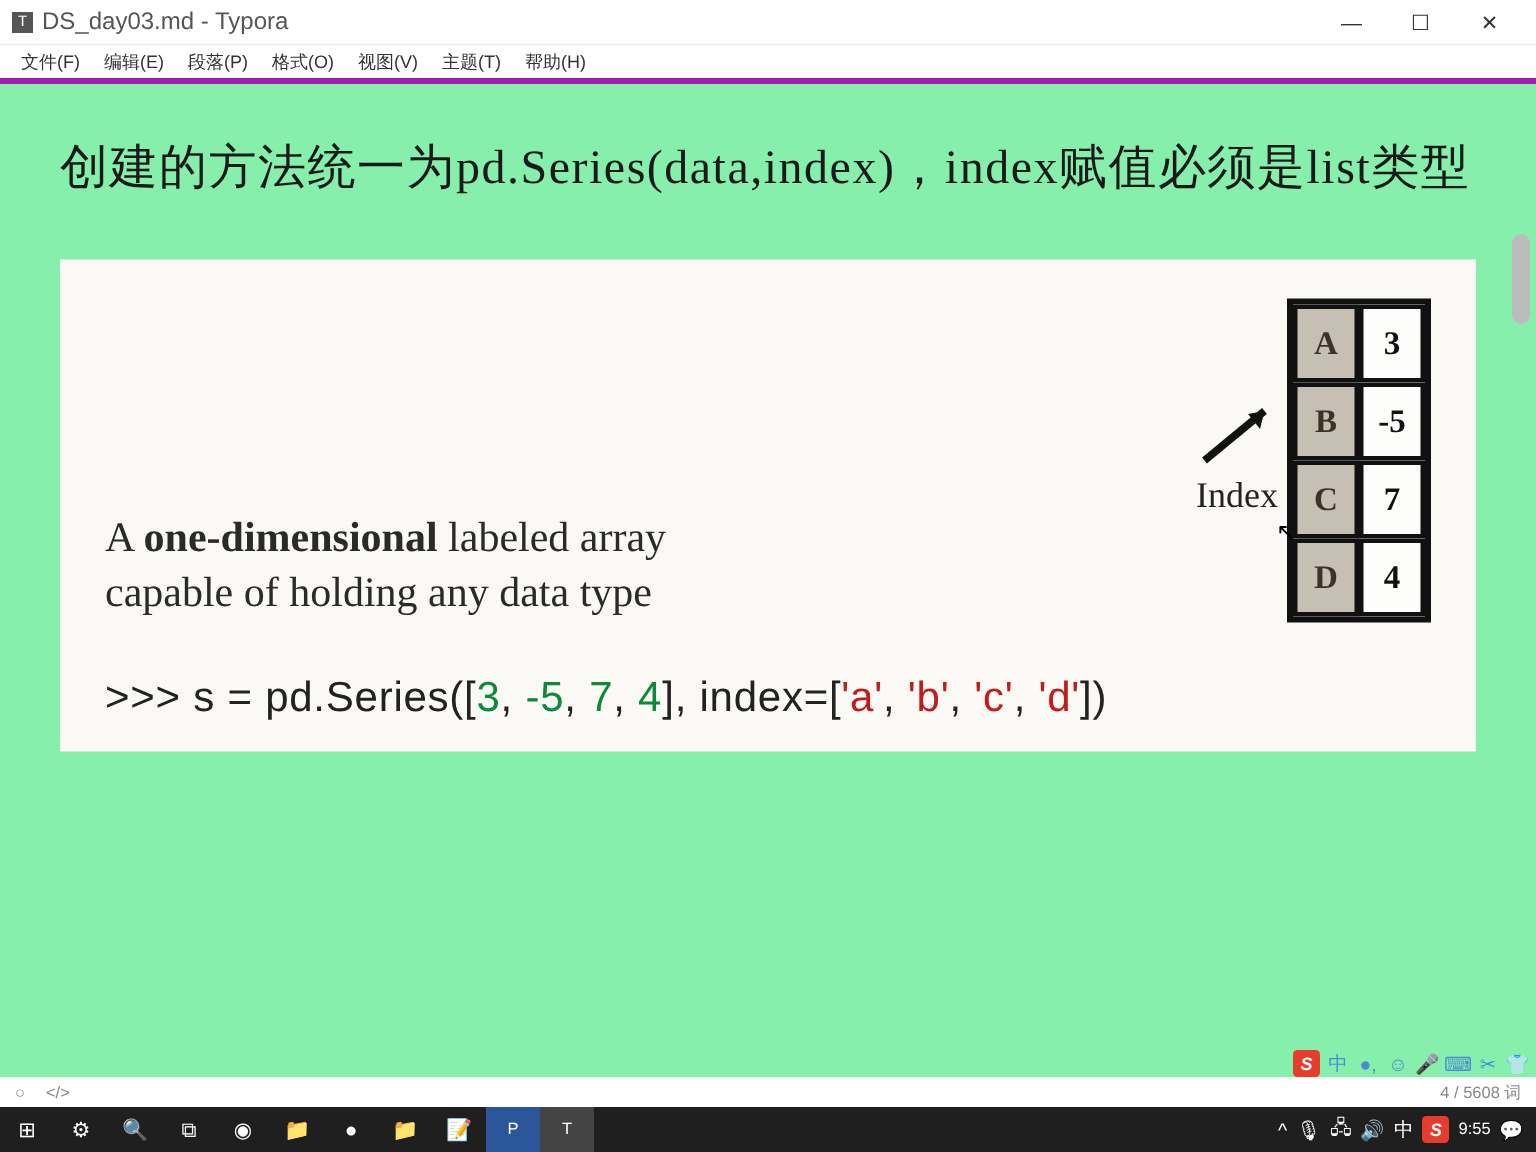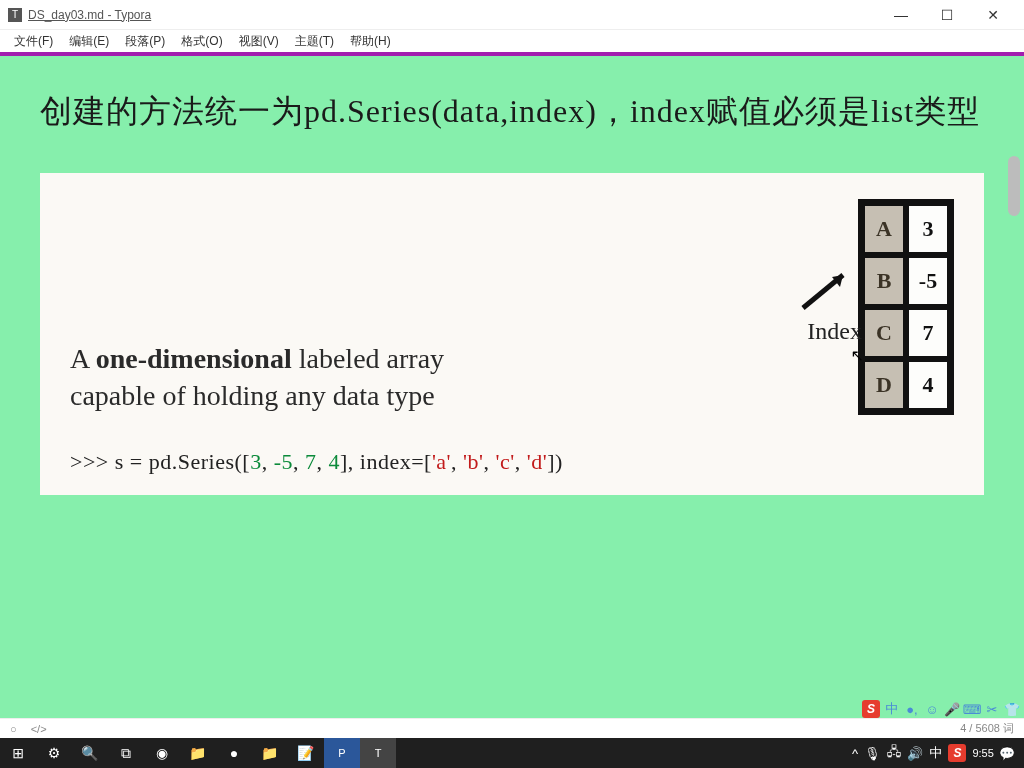--- a/index.html
+++ b/index.html
@@ -1,20 +1,20 @@
 <!DOCTYPE html>
 <html><head>
 <meta charset="utf-8">
 <style>
 * { margin: 0; padding: 0; box-sizing: border-box; }
 body { font-family: "Microsoft YaHei", "Segoe UI", sans-serif; width: 1024px; height: 768px; overflow: hidden; background: #fff; position: relative; }
 
 .titlebar { height: 30px; background: #fff; display: flex; align-items: center; padding: 0 8px; border-bottom: 1px solid #eee; }
 .titlebar .icon { width: 14px; height: 14px; background: #555; margin-right: 6px; font-size: 10px; display: flex; align-items: center; justify-content: center; color: #fff; }
-.titlebar .title { font-size: 12px; color: #555; flex: 1; text-decoration: underline; }
+.titlebar .title { font-size: 16px; color: #555; flex: 1; }
 .titlebar .winbtn { width: 46px; height: 30px; display: flex; align-items: center; justify-content: center; font-size: 14px; color: #333; cursor: pointer; }
 
 .menubar { height: 26px; display: flex; align-items: center; padding: 0 6px; font-size: 12px; color: #333; border-bottom: 4px solid #a21caf; }
 .menubar .item { padding: 3px 8px; cursor: pointer; }
 
 .editor { position: absolute; top: 56px; left: 0; right: 0; bottom: 50px; background: #86efac; overflow: hidden; padding: 30px 40px; }
 .scrollbar-pill { position: absolute; right: 4px; top: 100px; width: 12px; height: 60px; background: #bcbcbc; border-radius: 6px; }
 
 .heading { font-size: 32px; font-weight: 400; color: #1a1a1a; letter-spacing: 1px; line-height: 1.6; margin-bottom: 36px; font-family: Georgia, "Songti SC", serif; }
 
@@ -22,26 +22,26 @@
 .diagram-top { display: flex; align-items: flex-end; justify-content: space-between; }
 .diag-text { font-size: 28px; color: #2a2a2a; font-family: Georgia, serif; line-height: 1.35; max-width: 520px; }
 .diag-text .bold { font-weight: 700; }
 
 .series-block { position: relative; display: flex; align-items: flex-end; }
 .table-box { display: flex; flex-direction: column; border: 4px solid #111; }
 .row { display: flex; }
 .cell { width: 44px; height: 52px; border: 3px solid #111; display: flex; align-items: center; justify-content: center; font-size: 22px; font-family: Georgia, serif; font-weight: 600; }
 .idx-cell { background: #c6bfb3; color: #3b3326; }
 .val-cell { background: #fdfdfb; color: #111; }
-.index-label { position: absolute; right: 92px; bottom: 70px; font-size: 24px; font-family: Georgia, serif; color: #222; }
+.index-label { position: absolute; right: 102px; bottom: 70px; font-size: 24px; font-family: Georgia, serif; color: #222; }
 .arrow { position: absolute; right: 96px; bottom: 98px; }
 .arrow svg { width: 60px; height: 50px; }
 .cursor { position: absolute; right: 90px; bottom: 50px; font-size: 16px; }
 
-.code-line { margin-top: 34px; font-family: Liberation Serif, serif; font-size: 22px; color: #222; letter-spacing: 0.5px; white-space: pre; }
+.code-line { margin-top: 34px; font-family: Liberation Sans, sans-serif; font-size: 28px; color: #222; letter-spacing: 0.5px; white-space: pre; }
 .code-line .num { color: #0b8a3a; }
 .code-line .str { color: #c21b1b; }
 
 .statusbar { position: absolute; bottom: 30px; left: 0; right: 0; height: 20px; display: flex; align-items: center; padding: 0 10px; font-size: 11px; color: #888; background: #fff; border-top: 1px solid #eee; }
 .statusbar .spacer { flex: 1; }
 .tray-strip { position: absolute; right: 4px; bottom: 50px; display: flex; gap: 4px; align-items: center; }
 .tray-ic { width: 16px; height: 16px; font-size: 13px; display: flex; align-items: center; justify-content: center; color: #4a8bd6; }
 .tray-s { width: 18px; height: 18px; background: #e63c2e; color: #fff; border-radius: 3px; font-size: 12px; font-weight: bold; display: flex; align-items: center; justify-content: center; font-style: italic; }
 
 .taskbar { position: absolute; bottom: 0; left: 0; right: 0; height: 30px; background: #1f1f1f; display: flex; align-items: center; }

